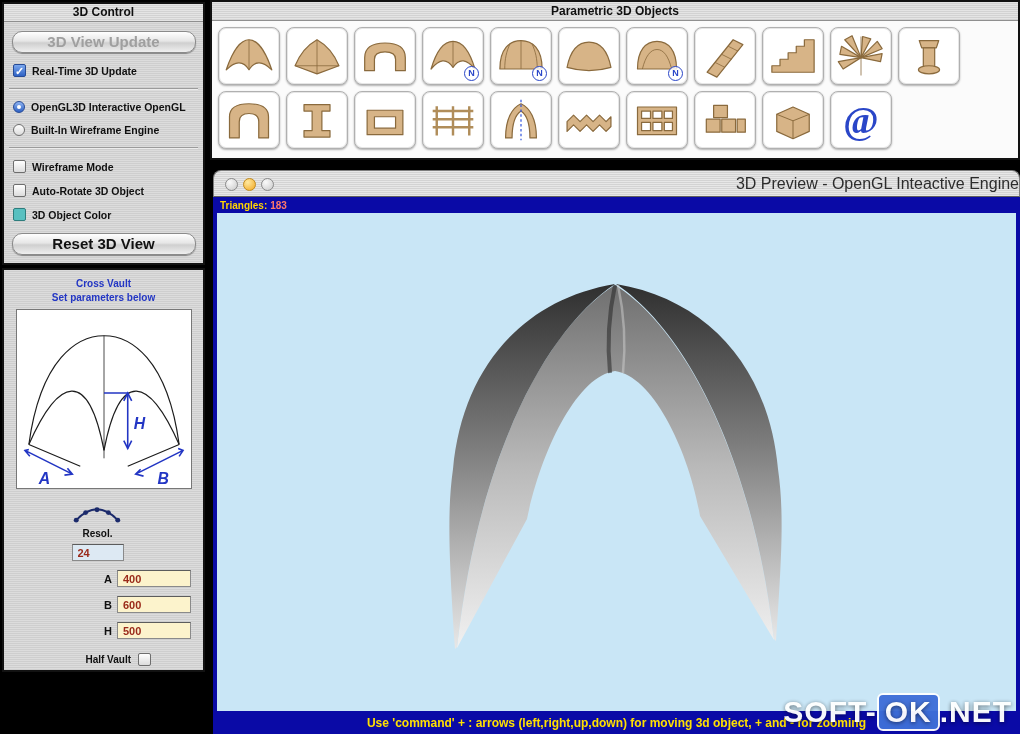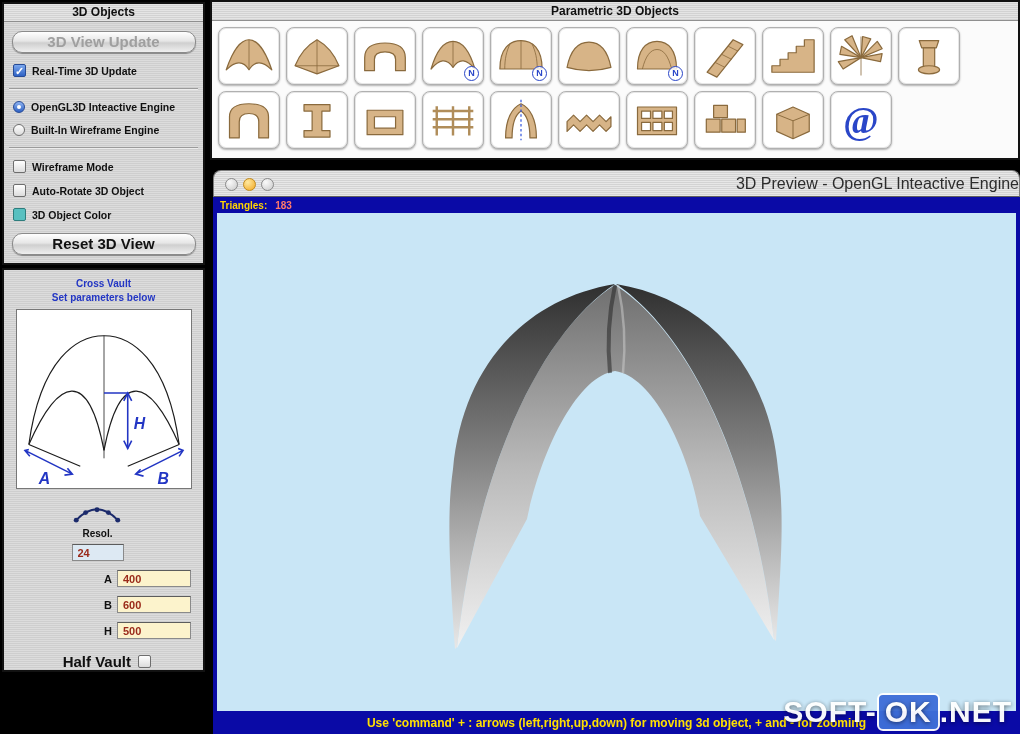--- a/index.html
+++ b/index.html
@@ -33,21 +33,21 @@
   .diagram{margin:6px auto 0;width:176px;height:180px;background:#fff;border:1px solid #777;box-sizing:border-box;}
   .diag-svg{width:100%;height:100%;display:block;}
   .diag-lbl{font:bold italic 16px "Liberation Sans",sans-serif;fill:#2336c4;}
   .f-row{display:flex;align-items:center;justify-content:flex-end;gap:5px;margin:9px 12px 0 0;
          font-size:11px;font-weight:bold;color:#101010;}
   .f-row.resol{margin-top:17px;font-size:10px;flex-direction:column;}
   .f-input{width:62px;height:15px;border:1px solid #8a8a8a;border-top-color:#5c5c5c;background:#fcf3cc;
          color:#9a2a1a;font:bold 11px "Liberation Sans",sans-serif;padding:0 5px;}
   .f-input.resol-input{width:40px;background:#dde9f3;}
   .hv-row{display:flex;align-items:center;justify-content:flex-end;gap:7px;margin:14px 52px 0 0;
-         font-size:15px;font-weight:bold;color:#101010;}
+         font-size:10px;font-weight:bold;color:#101010;}
   
   .palette-panel{left:210px;top:0;width:810px;height:160px;background:#fbfbfb;}
   .palette-panel .panel-title{height:18px;line-height:18px;}
   .pal-row{display:flex;gap:6px;padding:0 6px;margin-top:6px;}
   .pal-btn{position:relative;width:62px;height:58px;background:#fff;border:1px solid #b0b0b0;border-radius:8px;
         box-sizing:border-box;display:flex;align-items:center;justify-content:center;
         box-shadow:inset 0 0 0 1px #e6e6e6,0 1px 2px rgba(0,0,0,.3);}
   .pal-ico{width:52px;height:46px;}
   .at-glyph{font:bold 38px "Liberation Serif",serif;color:#2a46c8;line-height:1;}
   .n-badge{position:absolute;right:4px;bottom:3px;width:13px;height:13px;border:1.5px solid #2a46c8;border-radius:50%;
@@ -58,45 +58,45 @@
   .titlebar{position:absolute;left:0;top:0;right:0;height:27px;border:1px solid #7d7d7d;border-bottom-color:#5f5f5f;
         border-radius:8px 8px 0 0;box-sizing:border-box;
         background:repeating-linear-gradient(180deg,#e7e7e7 0 1px,#d3d3d3 1px 2px);}
   .title-text{display:block;text-align:right;line-height:25px;font-size:16px;color:#2c2c2c;}
   .tl{position:absolute;top:7px;width:13px;height:13px;border-radius:50%;box-sizing:border-box;border:1px solid #8a8a8a;}
   .tl.c1{left:11px;background:radial-gradient(circle at 35% 30%,#fafafa,#c9c9c9);}
   .tl.c2{left:29px;border-color:#c08a1e;background:radial-gradient(circle at 35% 30%,#ffe9a0,#f2a71f);}
   .tl.c3{left:47px;background:radial-gradient(circle at 35% 30%,#fafafa,#c9c9c9);}
   .frame{position:absolute;left:0;top:27px;right:0;bottom:0;background:#0a0aa6;display:flex;flex-direction:column;
         padding:0 4px;box-sizing:border-box;}
-  .tri-strip{height:16px;display:flex;align-items:center;gap:8px;font-size:10px;font-weight:bold;color:#ffd400;padding-left:3px;}
+  .tri-strip{height:16px;display:flex;align-items:center;gap:3px;font-size:10px;font-weight:bold;color:#ffd400;padding-left:3px;}
   .tri-val{color:#ff7a6b;}
   .canvas{flex:1;background:#c9e6f6;position:relative;overflow:hidden;}
   .vault{position:absolute;left:0;top:0;width:100%;height:100%;}
   .foot-strip{height:23px;display:flex;align-items:center;justify-content:center;
         color:#ffe000;font-size:12px;font-weight:bold;white-space:nowrap;overflow:hidden;}
   .watermark{position:absolute;right:8px;bottom:3px;display:flex;align-items:center;z-index:6;
         font:bold 30px "Liberation Sans",sans-serif;color:#fff;letter-spacing:1px;
         text-shadow:0 1px 4px rgba(0,0,0,.55);opacity:.96;}
   .wm-ok{display:inline-block;padding:0 6px;border:2px solid #fff;border-radius:6px;background:#3f6fd8;}
 </style>
 </head>
 <body>
 
 <section class="panel control-panel pin">
-  <div class="panel-title">3D Objects</div>
+  <div class="panel-title">3D Control</div>
   <div class="aqua-btn disabled">3D View Update</div>
   <div class="ctl-row">
     <span class="cb checked">✓</span>
     <span>Real-Time 3D Update</span>
   </div>
   <div class="sep"></div>
   <div class="ctl-row">
     <span class="radio sel"></span>
-    <span>OpenGL3D Inteactive Engine</span>
+    <span>OpenGL3D Interactive OpenGL</span>
   </div>
   <div class="ctl-row">
     <span class="radio"></span>
     <span>Built-In Wireframe Engine</span>
   </div>
   <div class="sep"></div>
   <div class="ctl-row">
     <span class="cb"></span>
     <span>Wireframe Mode</span>
   </div>

